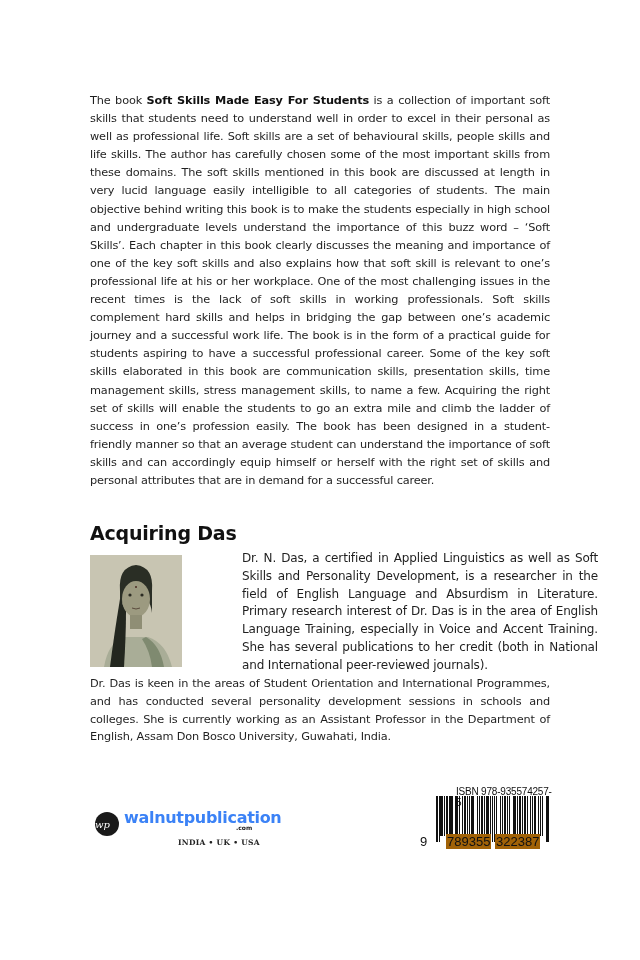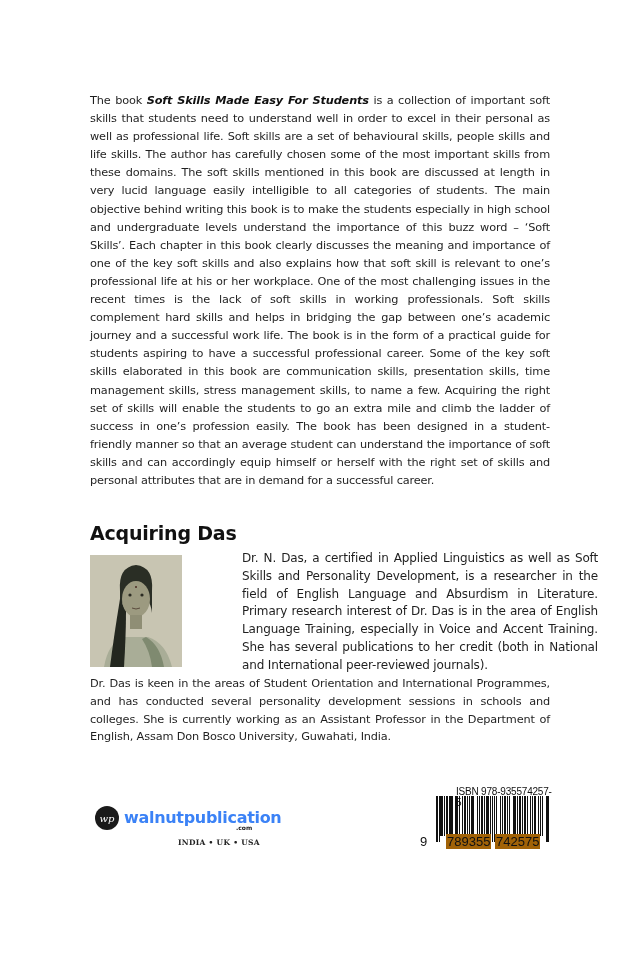--- a/index.html
+++ b/index.html
@@ -1,38 +1,38 @@
 <!DOCTYPE html>
 <html><head>
 <meta charset="utf-8">
 <style>
   html, body { margin: 0; padding: 0; background: #ffffff; }
   body { width: 640px; height: 960px; position: relative; overflow: hidden;
          font-family: "DejaVu Sans", sans-serif; color: #1f1f1f; }
   .blurb { position: absolute; left: 90px; top: 92px; width: 460px;
            font-size: 11.3px; line-height: 18.1px; text-align: justify;
            letter-spacing: -0.15px; }
-  .blurb .title { font-weight: bold; font-style: italic; color: #111; }
+  .blurb .title { font-weight: bold; color: #111; }
   .author-name { position: absolute; left: 90px; top: 522px;
                  font-family: "DejaVu Sans", sans-serif; font-weight: bold;
                  font-size: 19px; color: #111; letter-spacing: -0.2px; }
   .photo { position: absolute; left: 90px; top: 555px; width: 92px; height: 112px;
            background: linear-gradient(180deg, #c9c6b4 0%, #bdbba6 100%);
            overflow: hidden; }
   .bio1 { position: absolute; left: 194px; top: 550px; width: 356px;
           font-size: 12px; line-height: 17.8px; text-align: justify;
           letter-spacing: -0.15px; margin-left: 48px; }
   .bio2 { position: absolute; left: 90px; top: 675px; width: 460px;
           font-size: 11.3px; line-height: 17.8px; text-align: justify;
           letter-spacing: -0.15px; }
   .publisher { position: absolute; left: 95px; top: 806px; width: 180px; height: 44px; }
-  .pub-logo { position: absolute; left: 0; top: 0; width: 24px; height: 24px;
+  .pub-logo { position: absolute; left: 0; top: 6px; width: 24px; height: 24px;
               border-radius: 50%; background: #1a1a1a; color: #fff;
               font-family: "DejaVu Serif", serif; font-style: italic; font-size: 10px;
-              display: flex; align-items: center; justify-content: center; }
+              display: flex; align-items: center; }
   .pub-name { position: absolute; left: 29px; top: 2px; font-weight: bold; font-size: 16px;
               color: #3b82f6; letter-spacing: -0.3px; }
   .pub-dotcom { position: absolute; left: 141px; top: 18px; font-size: 6px; font-weight: bold; color: #1a1a1a; }
   .pub-regions { position: absolute; left: 39px; top: 32px; font-family: "DejaVu Serif", serif;
                  font-size: 7.5px; font-weight: bold; color: #222; letter-spacing: 0.3px; margin-left: 44px; }
   .barcode-box { position: absolute; left: 432px; top: 784px; width: 120px; height: 72px; }
   .isbn-label { position: absolute; left: 24px; top: 2px; font-family: "Liberation Sans", sans-serif;
                 font-size: 10px; color: #111; letter-spacing: -0.2px; }
   .bars { position: absolute; left: 4px; top: 12px; width: 113px; height: 42px; }
   .bars span { position: absolute; top: 0; background: #111; }
@@ -121,14 +121,14 @@
       <span style="left: 96.05px; width: 0.85px; height: 40px;"></span>
       <span style="left: 97.75px; width: 2.55px; height: 40px;"></span>
       <span style="left: 102px; width: 0.85px; height: 40px;"></span>
       <span style="left: 103.7px; width: 1.7px; height: 40px;"></span>
       <span style="left: 106.25px; width: 0.85px; height: 40px;"></span>
       <span style="left: 109.65px; width: 0.85px; height: 46px;"></span>
       <span style="left: 111.35px; width: 1.7px; height: 46px;"></span>
     </div>
   <div class="digits d-first">9</div>
   <div class="digits d-left">789355</div>
-  <div class="digits d-right">742575</div>
+  <div class="digits d-right">322387</div>
 </div>
 
 </body></html>

